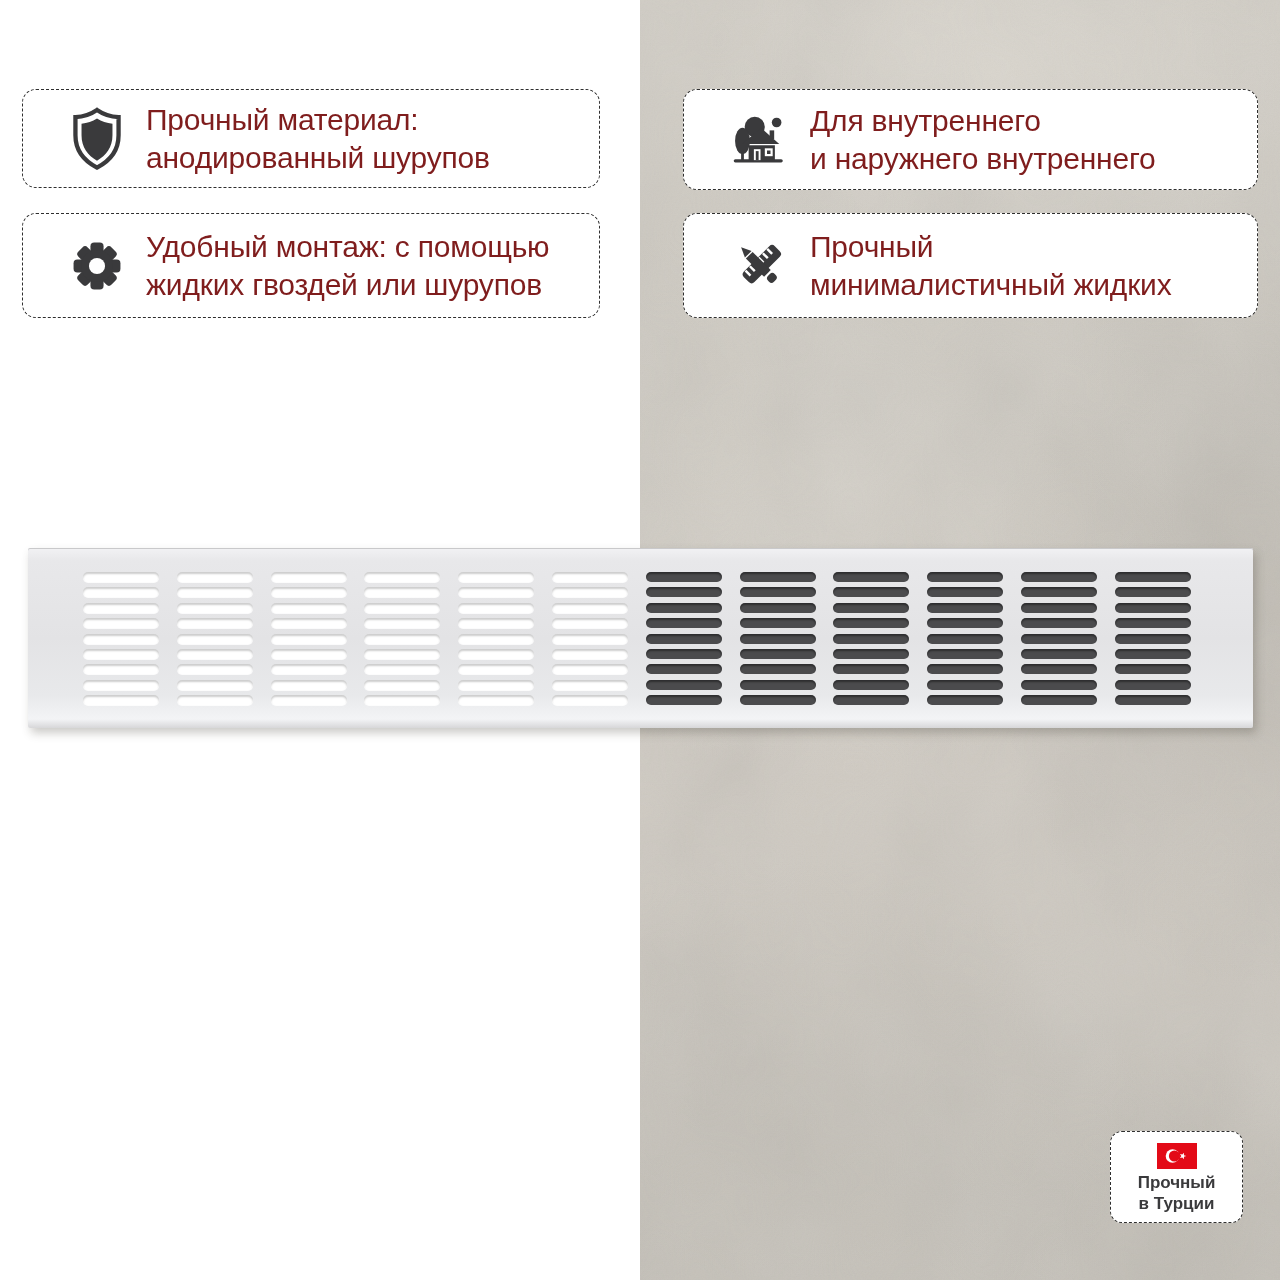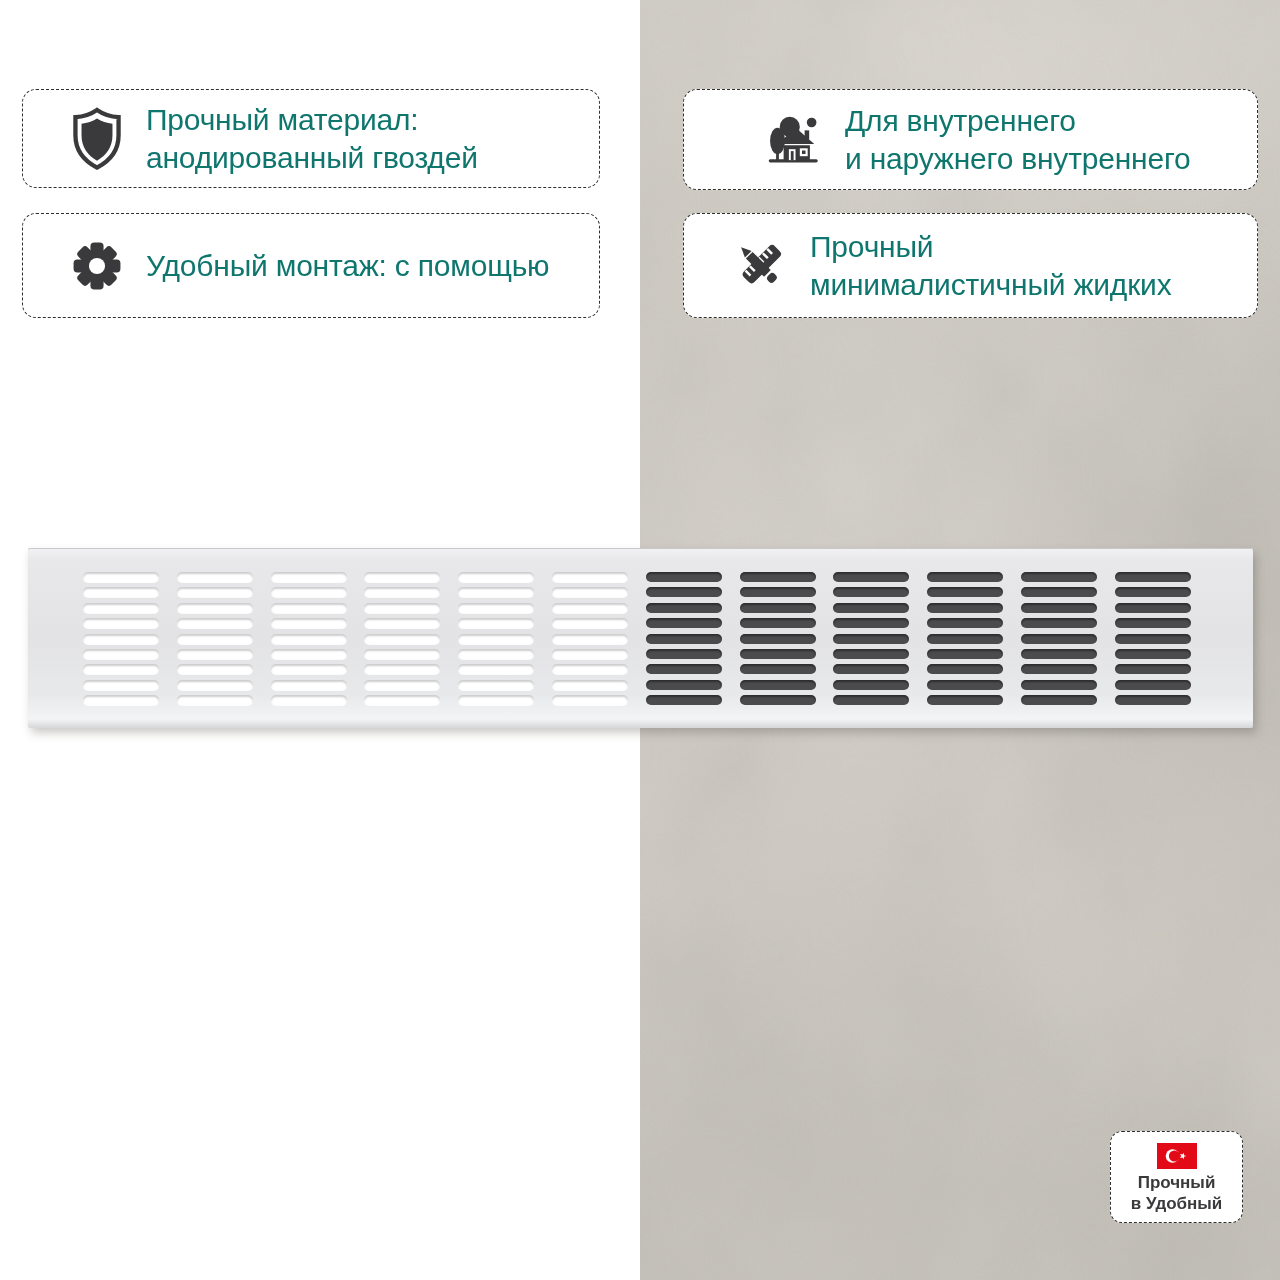--- a/index.html
+++ b/index.html
@@ -20,21 +20,21 @@
   }
   .bg-right svg.noise{position:absolute;left:0;top:0;}
 
   
   .card{
     position:absolute;background:#ffffff;border:1.5px dashed #2e2e2e;border-radius:14px;
     display:flex;align-items:center;box-sizing:border-box;
   }
   .card .icon{flex:none;width:60px;height:64px;margin-left:44px;}
   .card.right .icon{width:56px;height:60px;margin-left:48px;}
-  .card .txt{margin-left:19px;font-size:30px;line-height:38px;color:#0f766e;letter-spacing:-0.2px;}
+  .card .txt{margin-left:19px;font-size:30px;line-height:38px;color:#7f1d1d;letter-spacing:-0.2px;}
   .card.right .txt{margin-left:22px;}
 
   
   .grille{
     position:absolute;left:28px;top:548px;width:1225px;height:180px;border-radius:2px;
     background:linear-gradient(180deg,#f2f2f4 0%,#e8e8ea 7%,#e3e3e5 50%,#e8e9eb 82%,#f3f4f6 95%,#d7d7d9 100%);
     box-shadow:0 1px 0 #c9c9cb inset, 3px 5px 10px rgba(70,64,54,0.28);
   }
   .slot{position:absolute;width:76px;height:10px;border-radius:5.5px;}
   .slot-light{box-shadow:inset 0 2px 2px rgba(0,0,0,0.20), 0 1px 0 rgba(255,255,255,0.85);}
@@ -69,41 +69,42 @@
     </svg>
   </div>
 
   <div class="card" style="left:22px;top:89px;width:578px;height:99px;">
     <svg class="icon" viewBox="0 0 64 68">
       <path d="M32 3 C38.5 7.5 46 10.2 55 10.6 L55 30 C55 46.5 45.5 57.5 32 64.5 C18.5 57.5 9 46.5 9 30 L9 10.6 C18 10.2 25.5 7.5 32 3 Z" fill="none" stroke="#3a3a3c" stroke-width="4.6"></path>
       <path d="M32 12 C36.8 15 42.5 17 48.5 17.6 L48.5 30 C48.5 43 41.8 51.5 32 57.2 C22.2 51.5 15.5 43 15.5 30 L15.5 17.6 C21.5 17 27.2 15 32 12 Z" fill="#3a3a3c"></path>
     </svg>
     <div class="txt">
       <div>Прочный материал:</div>
-      <div>анодированный гвоздей</div>
+      <div>анодированный шурупов</div>
     </div>
   </div>
 
   <div class="card" style="left:22px;top:213px;width:578px;height:105px;">
     <svg class="icon" viewBox="0 0 64 64">
       <g fill="#3a3a3c">
         <rect x="25" y="7" width="14" height="50" rx="4"></rect>
         <rect x="25" y="7" width="14" height="50" rx="4" transform="rotate(45 32 32)"></rect>
         <rect x="25" y="7" width="14" height="50" rx="4" transform="rotate(90 32 32)"></rect>
         <rect x="25" y="7" width="14" height="50" rx="4" transform="rotate(135 32 32)"></rect>
         <circle cx="32" cy="32" r="17"></circle>
       </g>
       <circle cx="32" cy="32" r="8.6" fill="#ffffff"></circle>
     </svg>
     <div class="txt">
       <div>Удобный монтаж: с помощью</div>
-    </div>
-  </div>
-
-  <div class="card right" style="left:683px;top:89px;width:575px;height:101px;padding-left:35px;">
+      <div>жидких гвоздей или шурупов</div>
+    </div>
+  </div>
+
+  <div class="card right" style="left:683px;top:89px;width:575px;height:101px;">
     <svg class="icon" viewBox="0 0 64 64">
       <g fill="#3a3a3c">
         <circle cx="26" cy="17" r="11.5"></circle>
         <circle cx="51" cy="12" r="5.5"></circle>
         <ellipse cx="12" cy="33" rx="8.5" ry="15"></ellipse>
         <rect x="10.4" y="44" width="3.2" height="12"></rect>
         <rect x="2" y="54" width="56" height="3.6" rx="1.8"></rect>
         <polygon points="12,36.5 33,18 54,36.5"></polygon>
         <rect x="19" y="38" width="30" height="17"></rect>
         <rect x="43" y="21" width="5.2" height="10"></rect>
@@ -259,17 +260,17 @@
 
   <div class="badge">
     <svg class="flag" viewBox="0 0 40 26">
       <rect width="40" height="26" fill="#e30a17"></rect>
       <circle cx="15.5" cy="13" r="6.8" fill="#ffffff"></circle>
       <circle cx="17.4" cy="13" r="5.5" fill="#e30a17"></circle>
       <polygon fill="#ffffff" points="29.3,13 26.97,13.85 26.88,16.33 25.35,14.38 22.97,15.06 24.35,13 22.97,10.94 25.35,11.62 26.88,9.67 26.97,12.15"></polygon>
     </svg>
     <div class="cap">
       <div>Прочный</div>
-      <div>в Удобный</div>
+      <div>в Турции</div>
     </div>
   </div>
 
 </div>
 
 </body></html>

